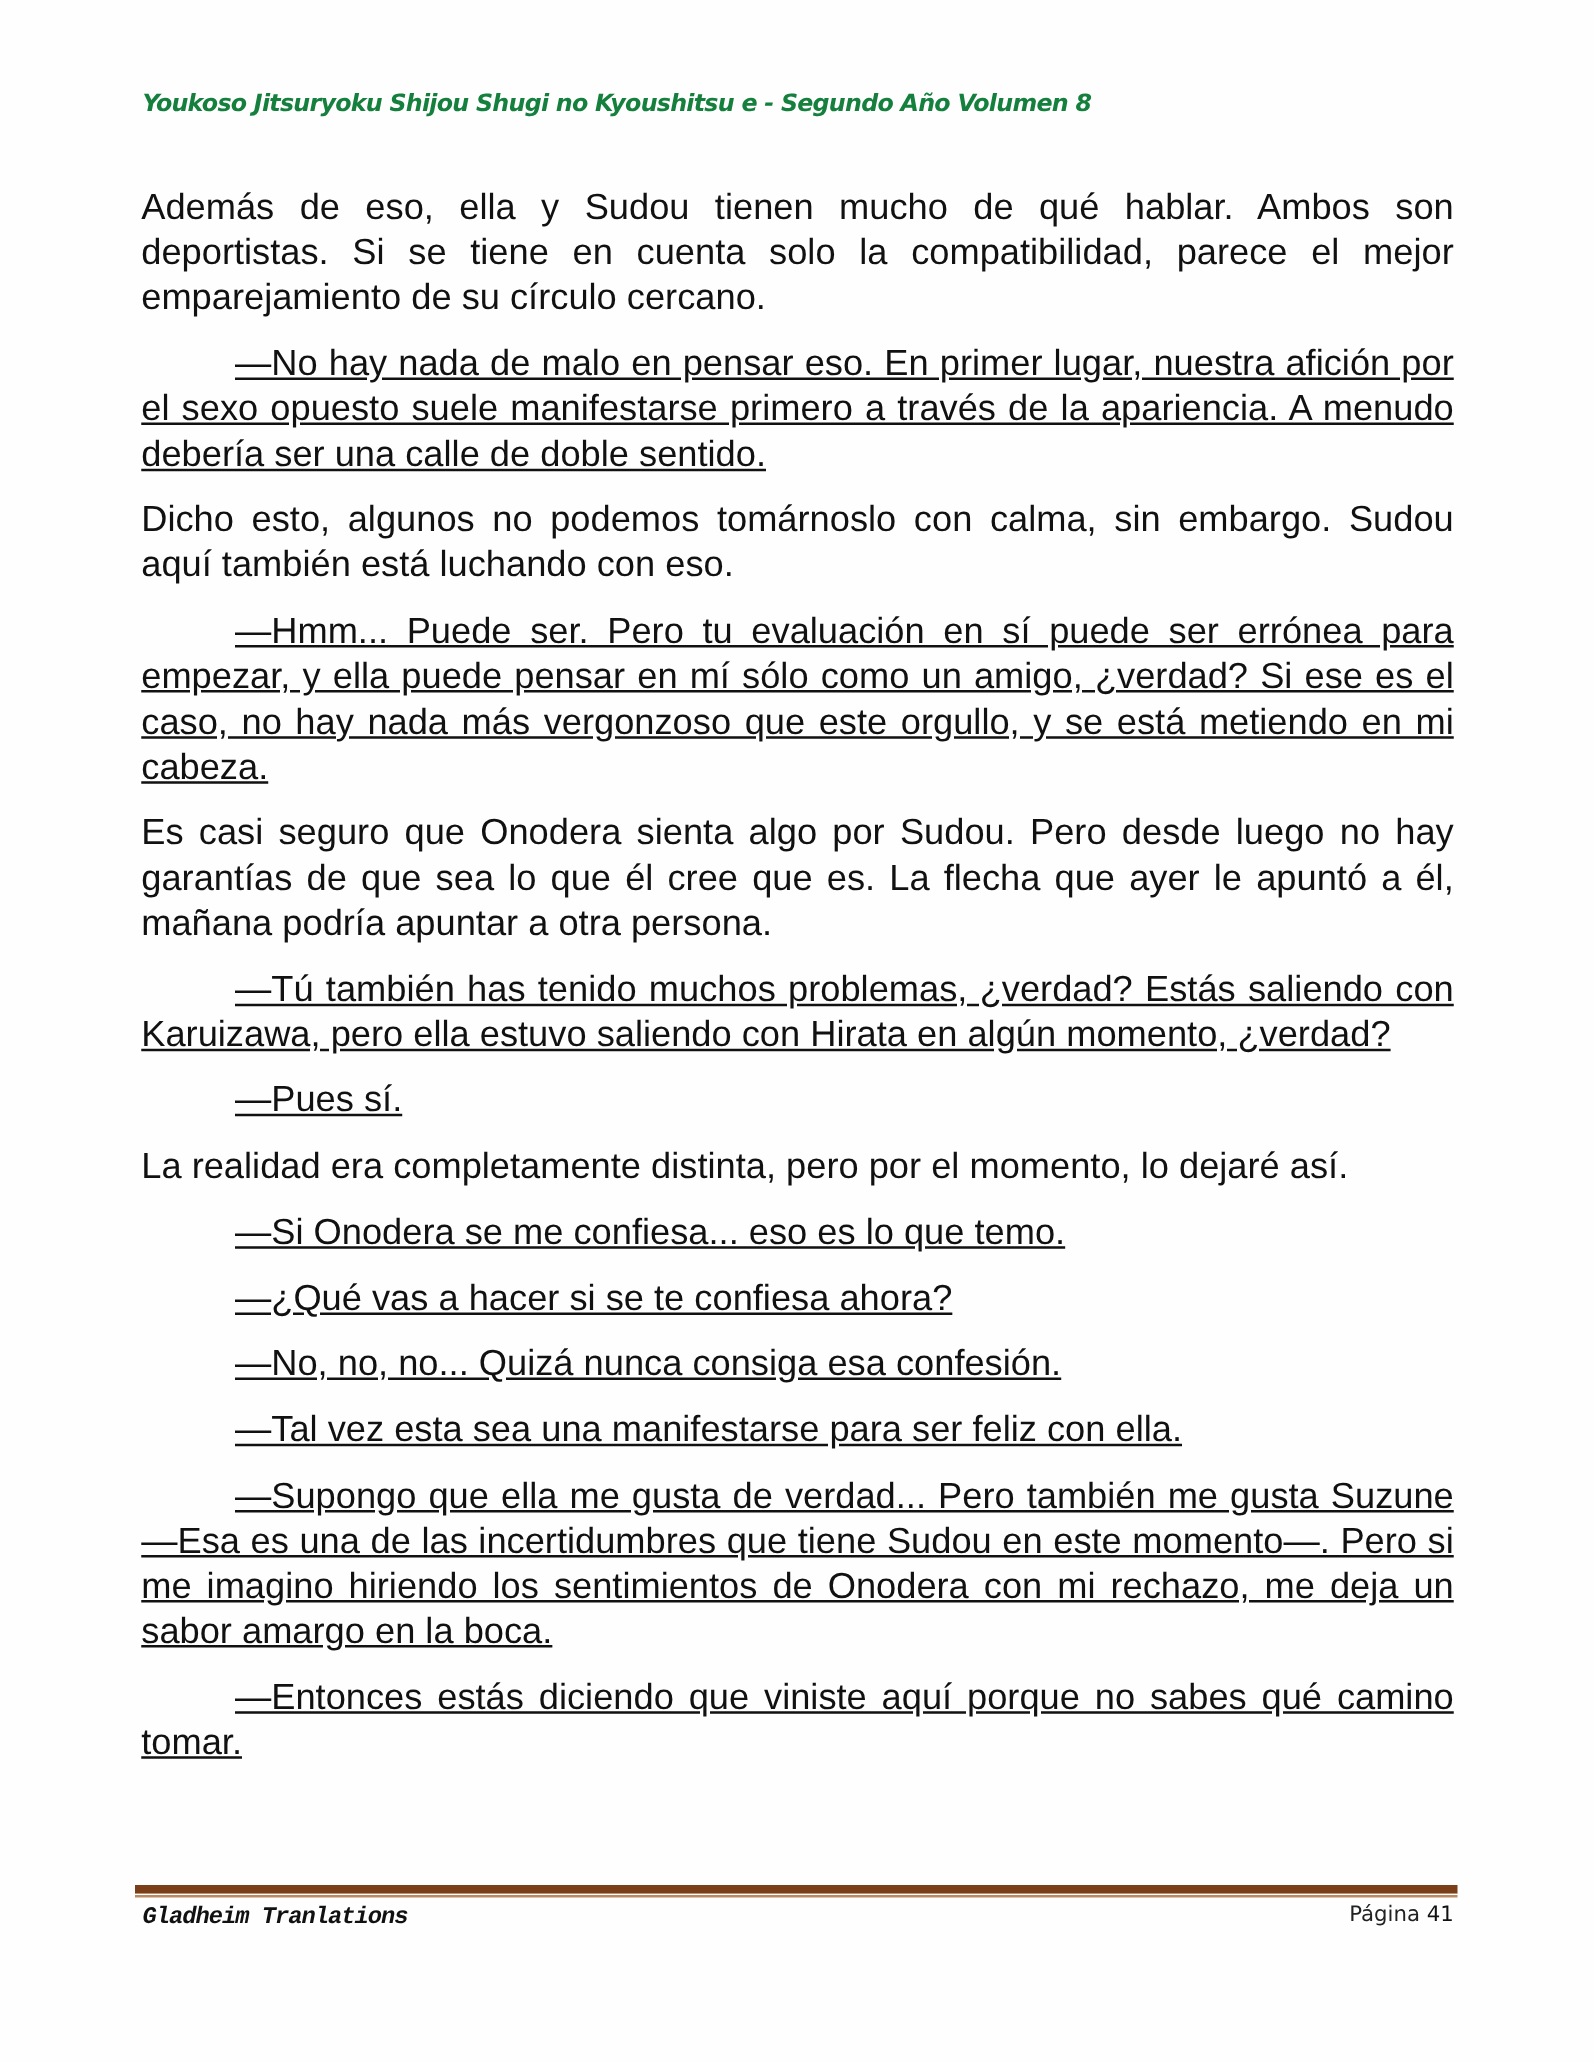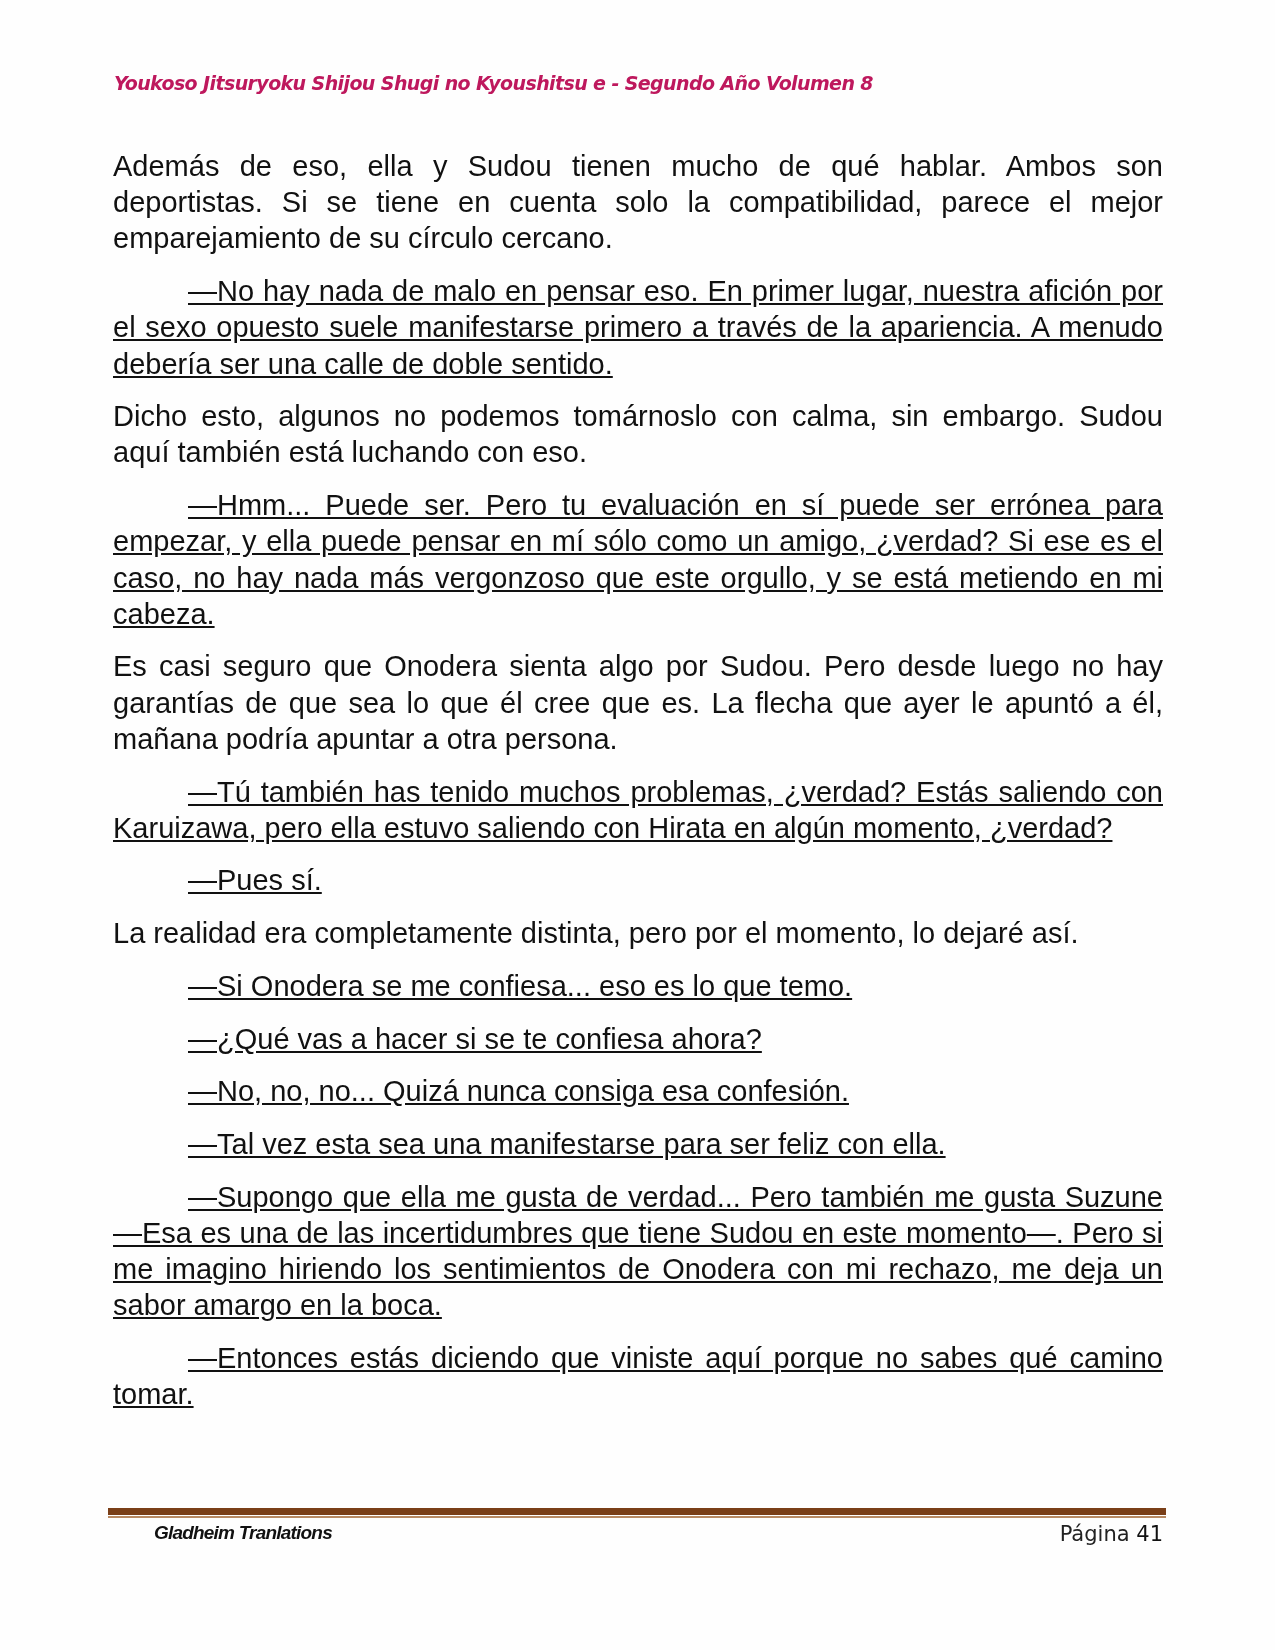--- a/index.html
+++ b/index.html
@@ -1,44 +1,44 @@
 <!DOCTYPE html>
 <html><head>
 <meta charset="utf-8">
 <style>
   html, body { margin: 0; padding: 0; background: #ffffff; }
   body { width: 1275px; height: 1650px; position: relative; overflow: hidden; }
   .page { position: absolute; left: 0; top: 0; width: 1275px; height: 1650px; background: #fefefe; }
   .running-header {
     position: absolute; left: 114px; top: 72px; width: 1050px;
     font-family: "DejaVu Sans", sans-serif; font-weight: bold; font-style: italic;
-    font-size: 19px; color: #be185d; letter-spacing: -0.6px; white-space: nowrap;
+    font-size: 19px; color: #15803d; letter-spacing: -0.6px; white-space: nowrap;
   }
   .body-text {
     position: absolute; left: 113px; top: 148px; width: 1050px;
     font-family: "Liberation Sans", sans-serif; font-size: 29px; line-height: 36.2px;
     color: #111; text-align: justify;
   }
   .body-text p { margin: 0 0 16.5px 0; }
   .body-text p.dialog { text-indent: 75px; text-decoration: underline; }
   .body-text p.last { text-align-last: left; }
   .footer-rule {
     position: absolute; left: 108px; top: 1508px; width: 1058px; height: 11px;
   }
   .footer-rule .thick { height: 7px; background: #7a3f18; }
   .footer-rule .gap { height: 1px; background: #ffffff; }
   .footer-rule .thin { height: 2px; background: #b88a63; }
   .footer-left {
     position: absolute; left: 114px; top: 1522px;
-    font-family: Liberation Sans, sans-serif; font-weight: bold; font-style: italic;
-    font-size: 19px; color: #111; letter-spacing: -0.8px; margin-left: 40px;
+    font-family: Liberation Mono, monospace; font-weight: bold; font-style: italic;
+    font-size: 19px; color: #111; letter-spacing: -0.8px;
   }
   .footer-right {
     position: absolute; right: 112px; top: 1522px;
-    font-family: "DejaVu Sans", sans-serif; font-size: 21px; color: #222;
+    font-family: "DejaVu Sans", sans-serif; font-size: 17px; color: #222;
   }
   .footer-right .num { color: #111; }
 </style>
 </head>
 <body>
 
 <div class="page">
 
   <div class="running-header">Youkoso Jitsuryoku Shijou Shugi no Kyoushitsu e - Segundo Año Volumen 8</div>
 

